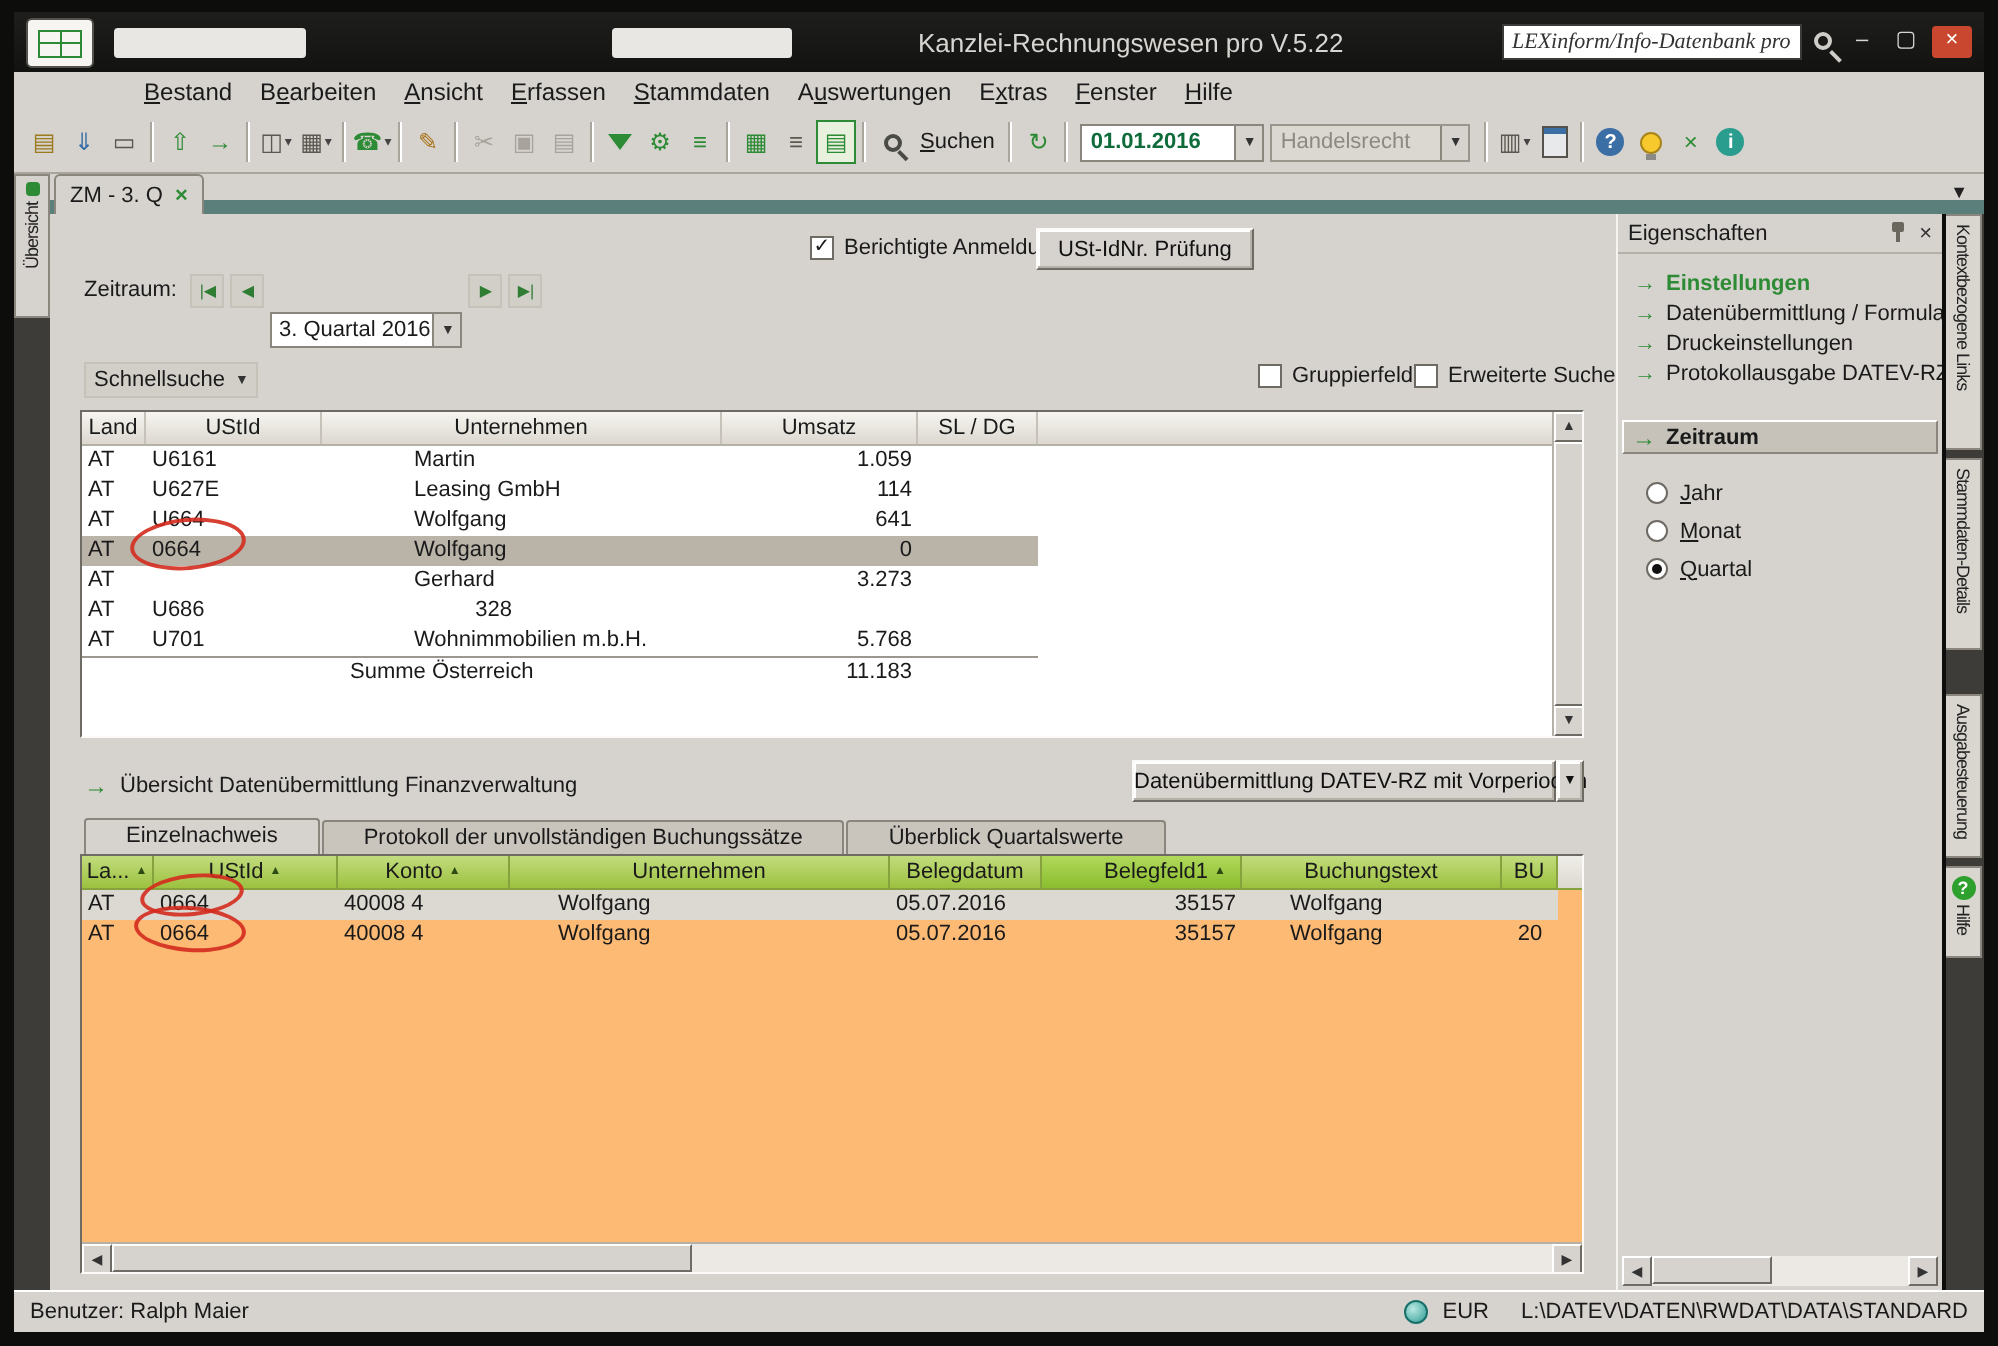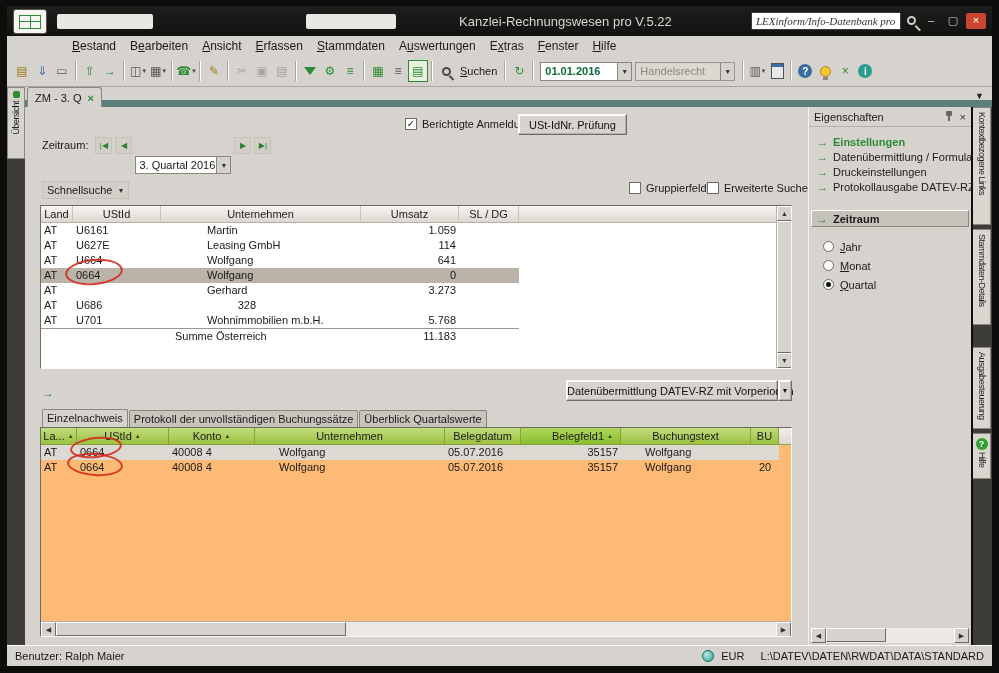--- a/index.html
+++ b/index.html
@@ -137,21 +137,21 @@
   .vsb .thumb { position:absolute; left:0; top:15px; width:15px; bottom:15px; background:#d6d3ce;
                 border:1px solid; border-color:#fff #6e6a64 #6e6a64 #fff; }
 
   .link-row { position:absolute; left:17px; top:279px; display:flex; align-items:center; gap:6px; font-size:11px; }
   .garr { color:#2e8b35; font-weight:bold; font-size:12px; }
   .send-btn { position:absolute; left:541px; top:273px; width:212px; height:21px; }
   .send-dd { position:absolute; left:753px; top:273px; width:14px; height:21px; font-size:7px;
              display:flex; align-items:center; justify-content:center; }
 
   .dtabs { position:absolute; left:17px; top:302px; display:flex; align-items:flex-end; height:18px; }
-  .dtab { height:17px; padding:2px 4px; font-size:11px; background:#c9c5bd; border:1px solid #8a867e;
+  .dtab { height:17px; padding:2px 20px; font-size:11px; background:#c9c5bd; border:1px solid #8a867e;
           border-bottom:none; border-radius:2px 2px 0 0; margin-right:1px; white-space:nowrap; }
   .dtab.active { background:#d6d3ce; height:18px; z-index:2; }
 
   
   .table2 { position:absolute; left:15px; top:320px; width:752px; height:210px; background:#fdba74;
             border:1px solid; border-color:#6e6a64 #fbfaf8 #fbfaf8 #6e6a64; overflow:hidden; }
   .t2-head { display:flex; height:17px; border-bottom:1px solid #86a23c; }
   .th2 { background:linear-gradient(#c2dc7e,#9cc13f); border-right:1px solid #86a23c; padding:2px 3px;
          font-size:11px; display:flex; align-items:center; justify-content:center; gap:3px;
          white-space:nowrap; overflow:hidden; flex:none; }
@@ -435,20 +435,21 @@
       </div>
       <div class="vsb">
         <div class="sb-btn up">▲</div>
         <div class="thumb"></div>
         <div class="sb-btn down">▼</div>
       </div>
     </div>
 
   <div class="link-row">
     <span class="garr">→</span>
+    <span>Übersicht Datenübermittlung Finanzverwaltung</span>
   </div>
   <button class="btn send-btn">Datenübermittlung DATEV-RZ mit Vorperioden</button>
   <span class="btn send-dd">▼</span>
 
   <div class="dtabs" id="dtabs">
       <span class="dtab active">Einzelnachweis</span>
       <span class="dtab">Protokoll der unvollständigen Buchungssätze</span>
       <span class="dtab">Überblick Quartalswerte</span>
     </div>
   <div class="table2" id="table2">

